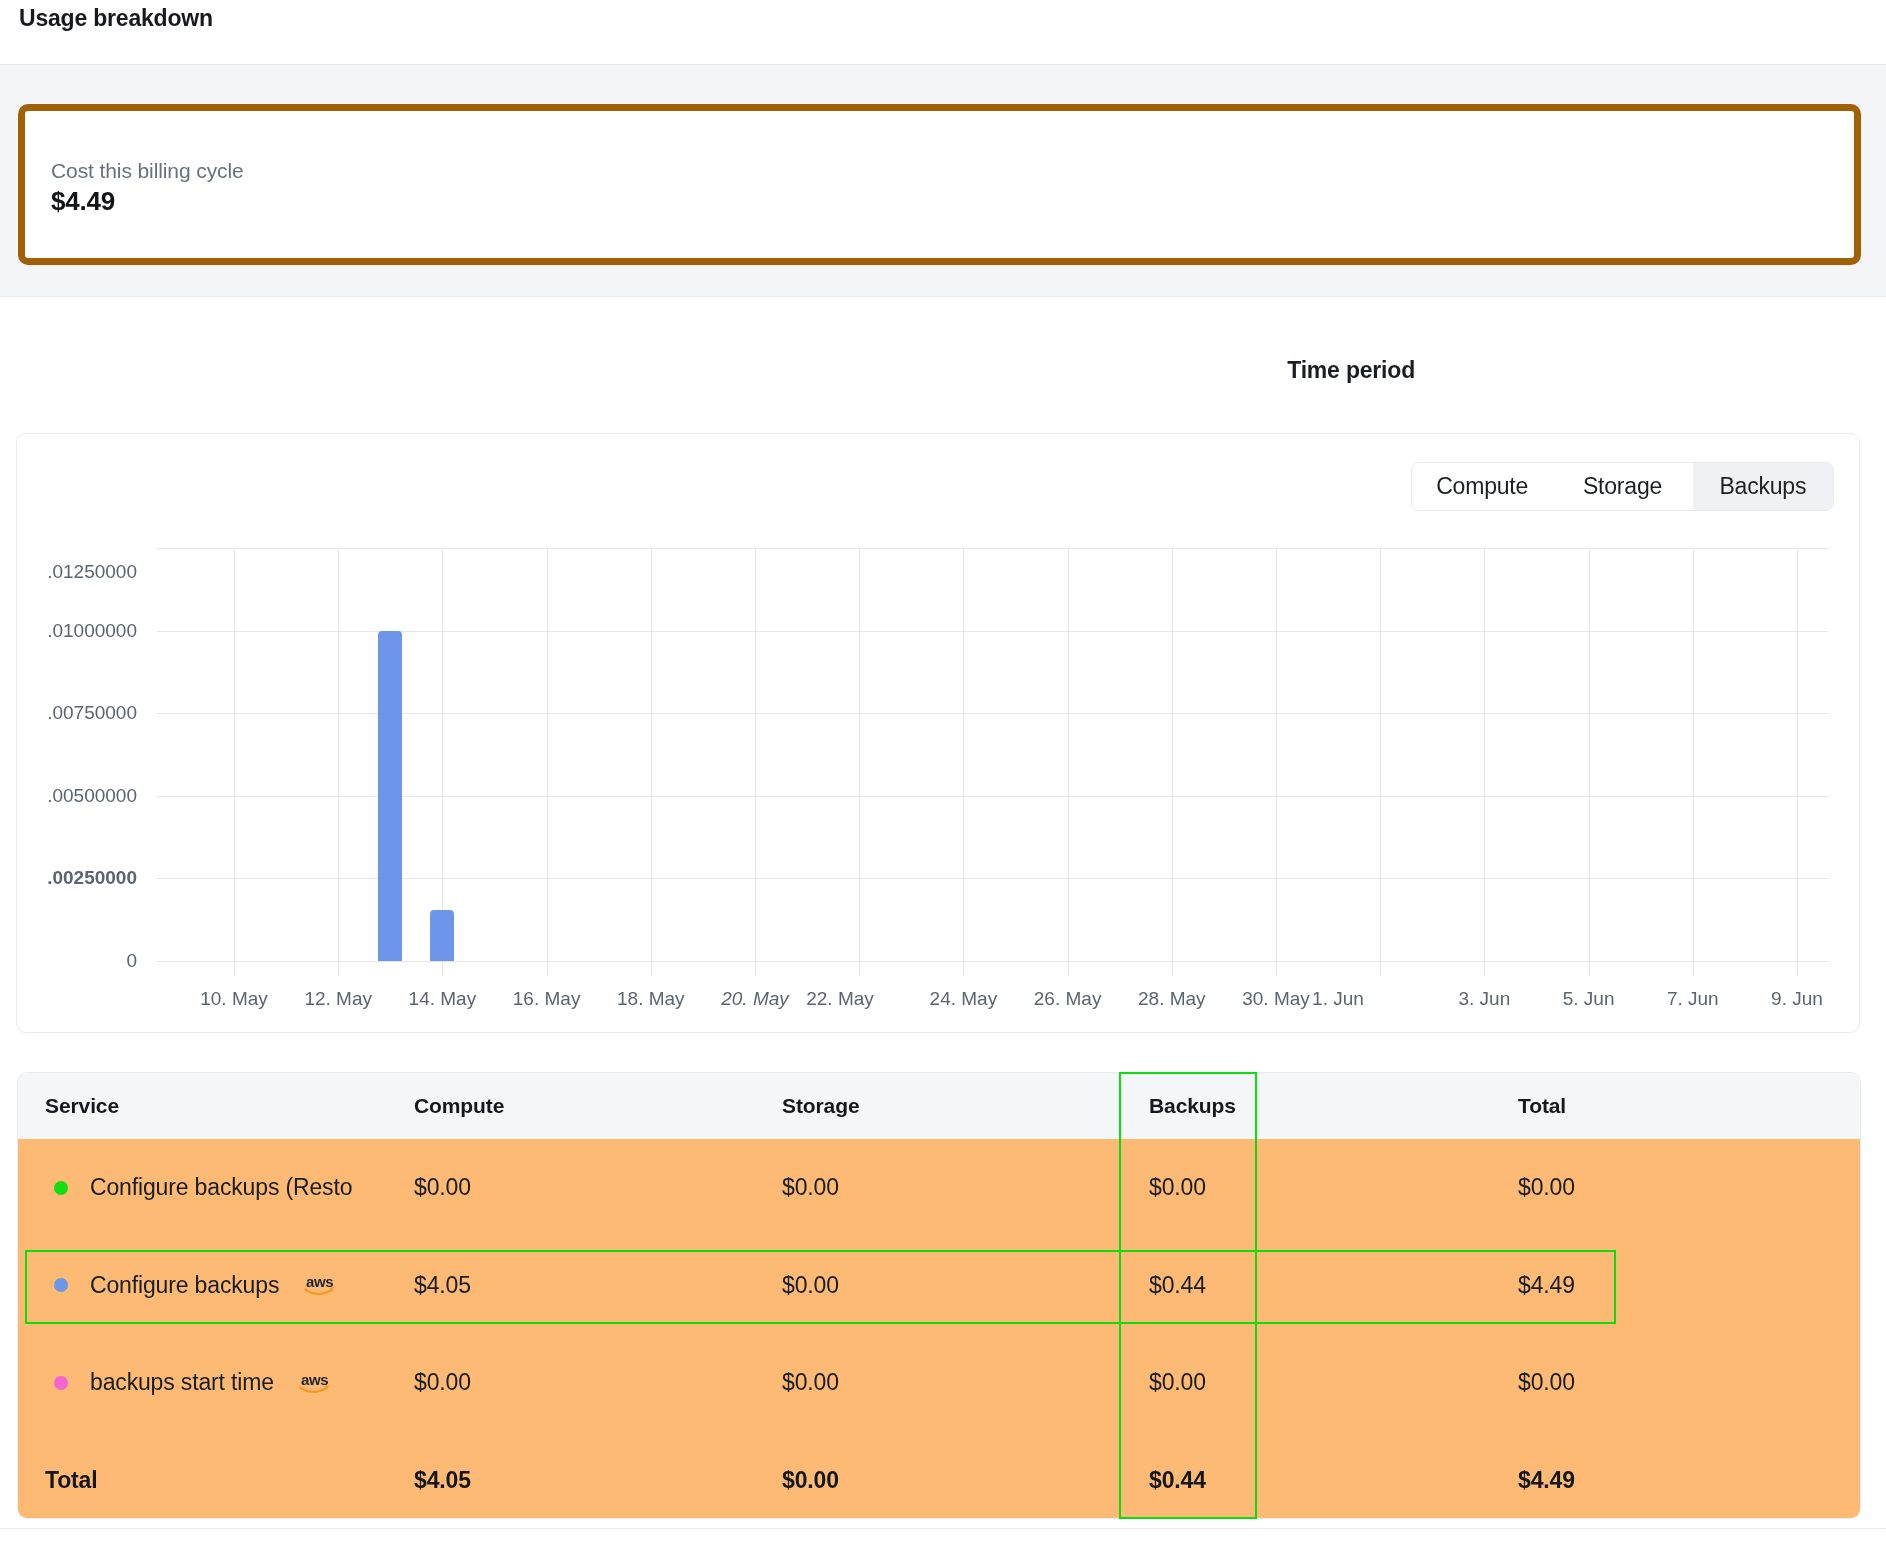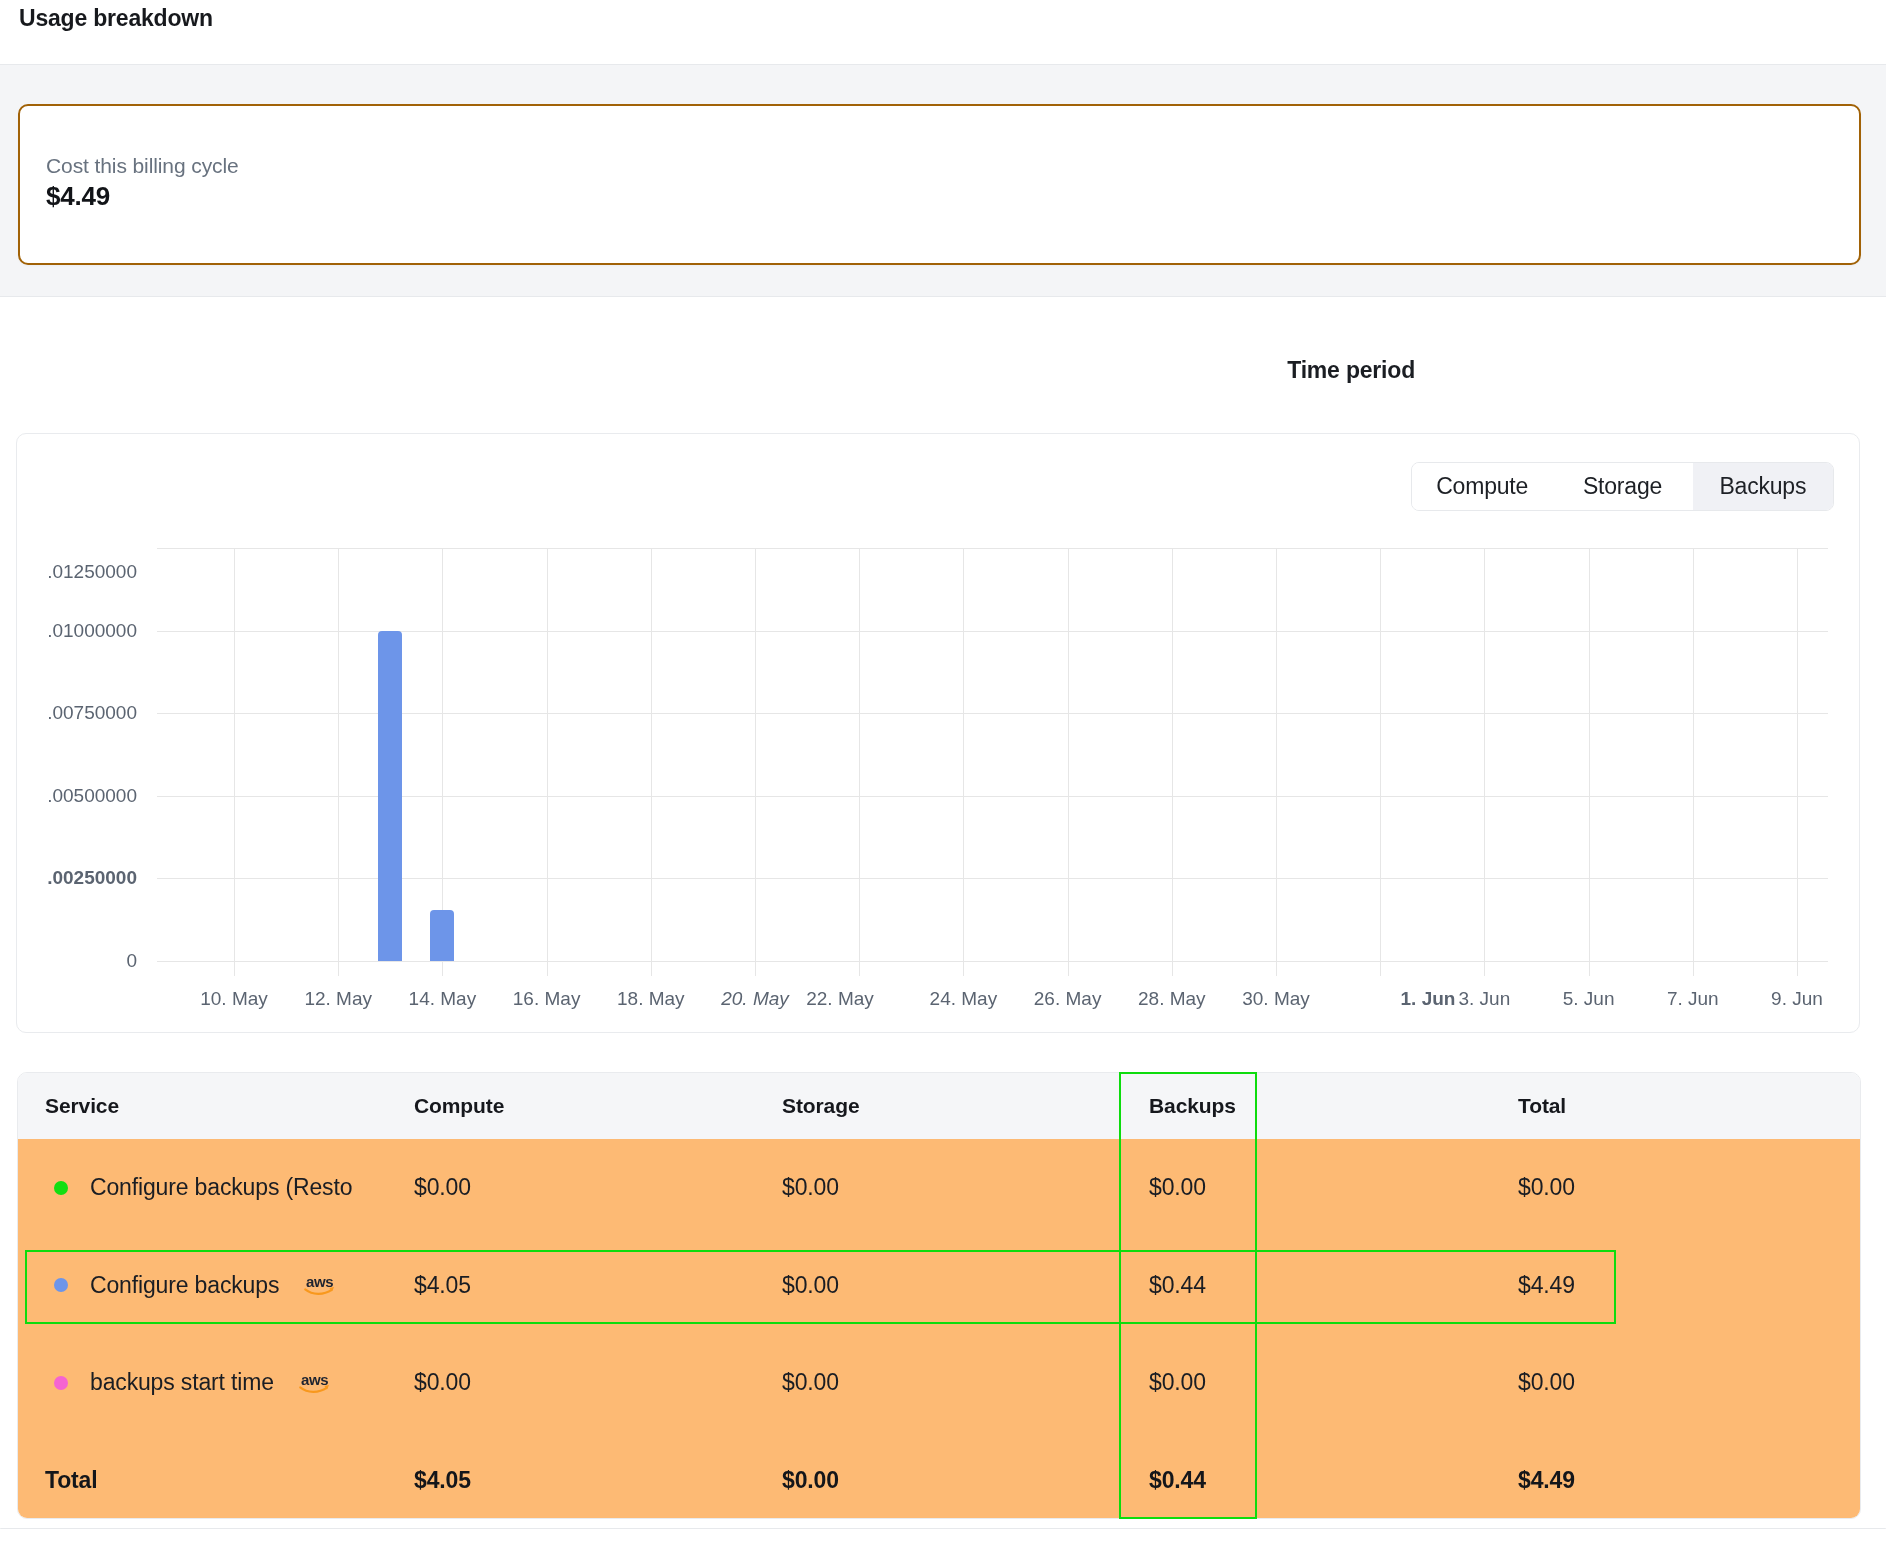--- a/index.html
+++ b/index.html
@@ -7,21 +7,21 @@
   body { font-family:"Liberation Sans", sans-serif; color:#1a1d23; }
   #app { position:relative; width:1886px; height:1548px; background:#ffffff; overflow:hidden;border-radius:22px; }
 
   .abs { position:absolute; }
 
   
   #page-title { left:19px; top:4px; font-size:23px; font-weight:700; color:#17191d; line-height:28px; letter-spacing:-0.2px; }
 
   
   #summary-band { left:0; top:64px; width:1886px; height:233px; background:#f4f5f7; border-top:1px solid #e7e9ec; border-bottom:1px solid #e7e9ec; }
-  #cost-card { left:18px; top:39px; width:1843px; height:161px; background:#ffffff; border:2px solid #a16207; border-radius:10px; padding:46px 26px 0 26px; box-shadow:0 1px 2px rgba(16,24,40,0.03); }
+  #cost-card { left:18px; top:39px; width:1843px; height:161px; background:#ffffff; border:7px solid #a16207; border-radius:10px; padding:46px 26px 0 26px; box-shadow:0 1px 2px rgba(16,24,40,0.03); }
   #cost-card .cost-label { font-size:21px; color:#68727f; line-height:27px; letter-spacing:-0.1px; }
   #cost-card .cost-value { font-size:26px; font-weight:700; color:#121418; line-height:34px; letter-spacing:-0.2px; }
 
   
   #time-period-label { right:471px; top:358px; font-size:23px; font-weight:700; color:#1b1e23; line-height:25px; letter-spacing:-0.2px; }
   #time-period-select { left:1453px; top:346px; width:407px; height:46px; background:#f1f2f5; border:1px solid #e7e9ec; border-radius:8px; display:flex; align-items:center; padding:0 16px 0 20px; cursor:pointer; }
   #time-period-select .select-value { font-size:23px; color:#17191e; letter-spacing:-0.2px; flex:1 1 auto; }
   #time-period-select svg { flex:0 0 auto; display:block; }
 
   
@@ -115,21 +115,21 @@
         <div class="xtick-label" style="left: 769px;">22. May</div>
         <div class="grid-v" style="left: 946.4px;"></div>
         <div class="xtick-label" style="left: 892.4px;">24. May</div>
         <div class="grid-v" style="left: 1050.6px;"></div>
         <div class="xtick-label" style="left: 996.6px;">26. May</div>
         <div class="grid-v" style="left: 1154.8px;"></div>
         <div class="xtick-label" style="left: 1100.8px;">28. May</div>
         <div class="grid-v" style="left: 1259px;"></div>
         <div class="xtick-label" style="left: 1205px;">30. May</div>
         <div class="grid-v" style="left: 1363.2px;"></div>
-        <div class="xtick-label" style="left: 1357px; font-weight: bold;">1. Jun</div>
+        <div class="xtick-label" style="left: 1267px;">1. Jun</div>
         <div class="grid-v" style="left: 1467.4px;"></div>
         <div class="xtick-label" style="left: 1413.4px;">3. Jun</div>
         <div class="grid-v" style="left: 1571.6px;"></div>
         <div class="xtick-label" style="left: 1517.6px;">5. Jun</div>
         <div class="grid-v" style="left: 1675.8px;"></div>
         <div class="xtick-label" style="left: 1621.8px;">7. Jun</div>
         <div class="grid-v" style="left: 1780px;"></div>
         <div class="xtick-label" style="left: 1726px;">9. Jun</div>
         <div class="bar" style="left: 361.3px; top: 196.6px; height: 330.4px; background: rgb(109, 149, 233);"></div>
         <div class="bar" style="left: 413.4px; top: 475.788px; height: 51.212px; background: rgb(109, 149, 233);"></div>

